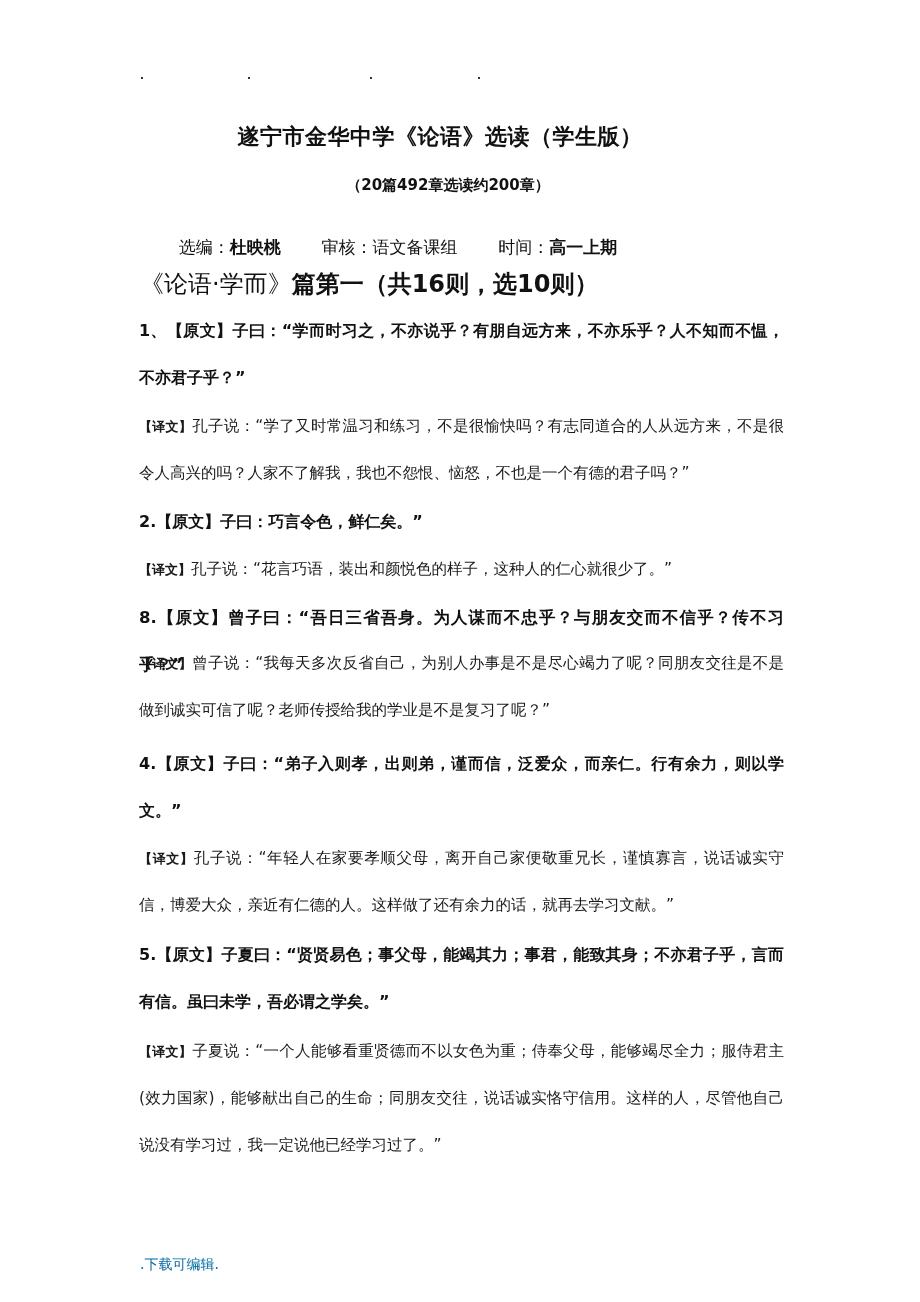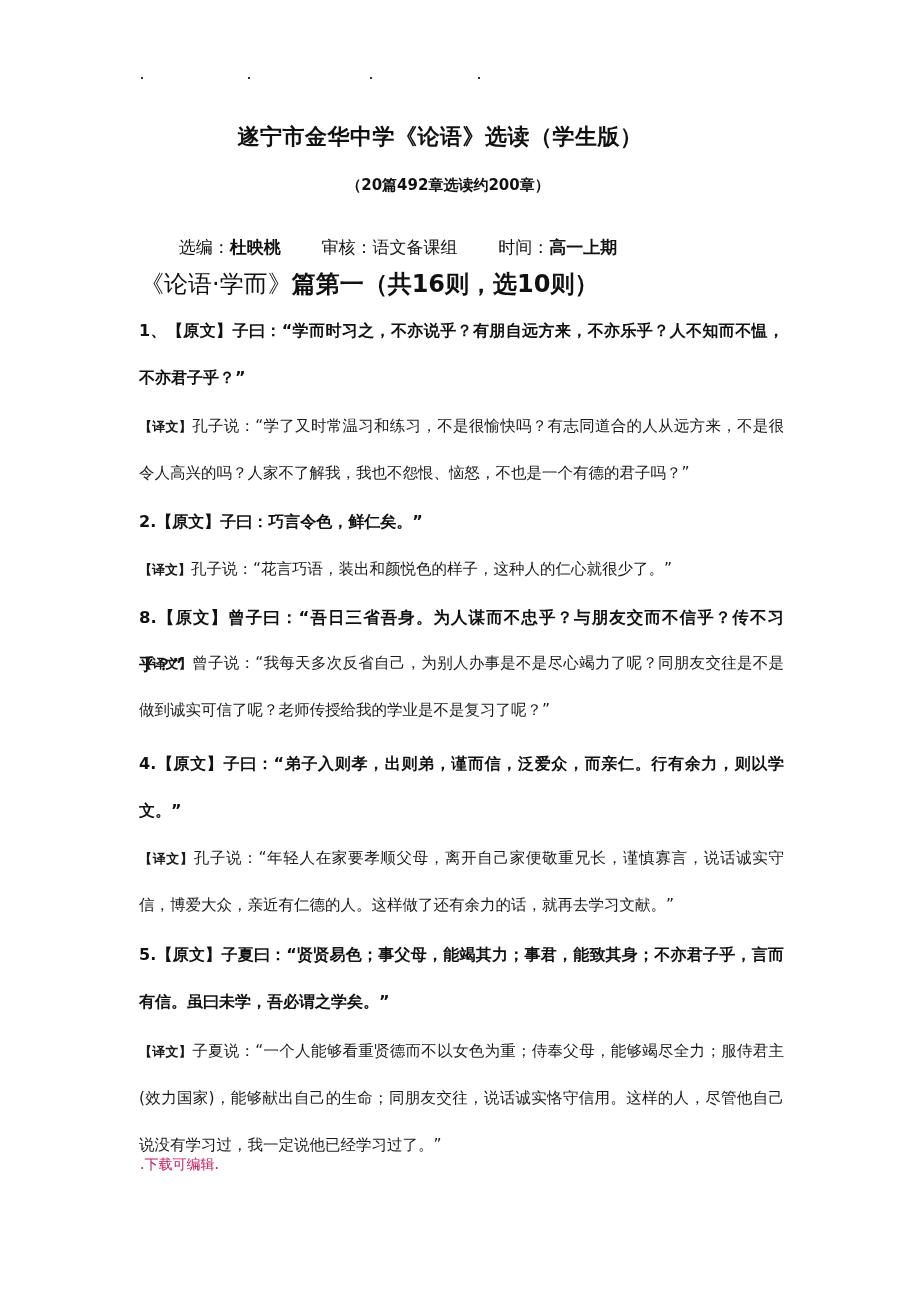--- a/index.html
+++ b/index.html
@@ -14,22 +14,22 @@
              font-size: 17px; }
   .credits .lbl { font-weight: normal; }
   .credits .val { font-weight: bold; }
   .credits .sep { display: inline-block; width: 30px; }
   .section { position: absolute; top: 268px; left: 140px; font-size: 24px; font-weight: bold; }
   .section .pre { font-weight: normal; }
   .block { position: absolute; left: 139px; width: 645px; }
   .orig { font-size: 16px; font-weight: bold; line-height: 47px; text-align: justify; }
   .trans { font-size: 15.5px; line-height: 47px; text-align: justify; color: #1a1a1a; }
   .tag { font-weight: bold; font-size: 13px; }
-  .footer { position: absolute; top: 1156px; left: 140px; font-size: 14px;
-            font-family: "DejaVu Serif", "Liberation Serif", serif; color: #be185d; }
+  .footer { position: absolute; top: 1256px; left: 140px; font-size: 14px;
+            font-family: "DejaVu Serif", "Liberation Serif", serif; color: #0369a1; }
 </style>
 </head>
 <body>
 
 <span class="dot" style="left:141px"></span>
 <span class="dot" style="left:248px"></span>
 <span class="dot" style="left:370px"></span>
 <span class="dot" style="left:478px"></span>
 
 <div class="title">遂宁市金华中学《论语》选读（学生版）</div>

